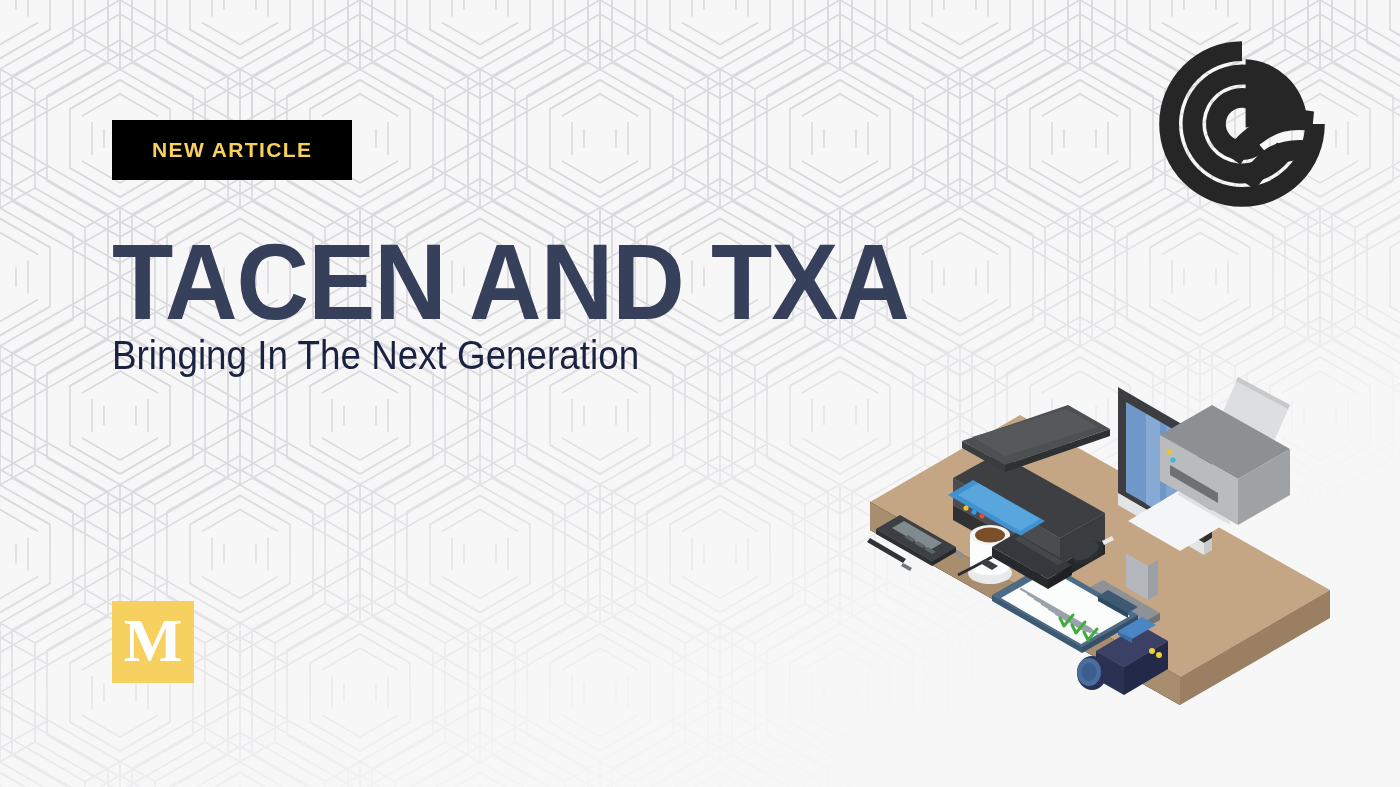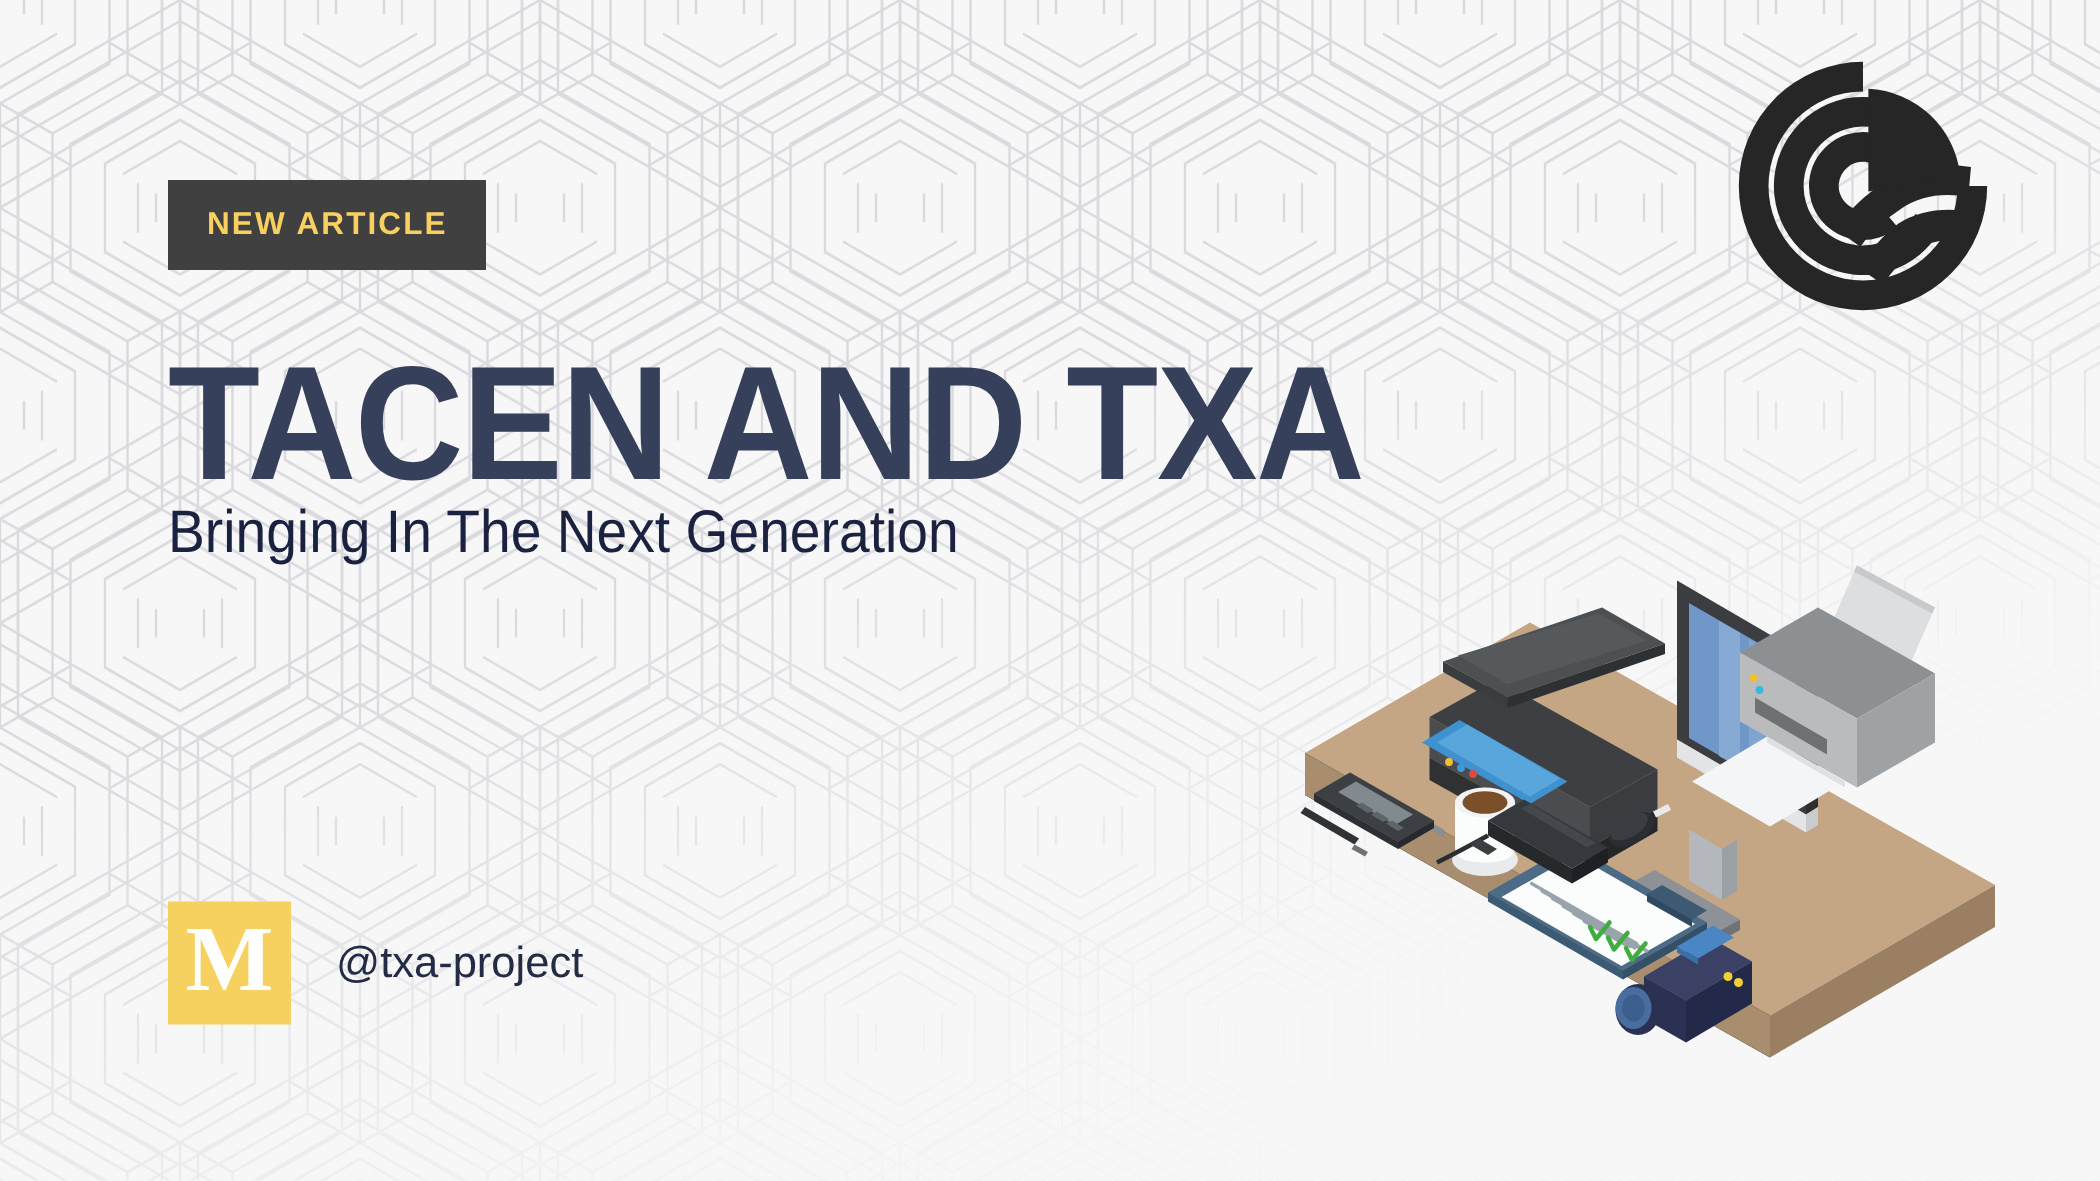--- a/index.html
+++ b/index.html
@@ -18,22 +18,22 @@
     position:absolute; left:0; top:0; width:1400px; height:787px;
     background:
       radial-gradient(ellipse 900px 620px at 100% 100%, rgba(247,247,248,1) 18%, rgba(247,247,248,.95) 38%, rgba(247,247,248,0) 72%),
       linear-gradient(160deg, rgba(247,247,248,0) 40%, rgba(247,247,248,.85) 72%, rgba(247,247,248,1) 92%);
     pointer-events:none;
   }
 
   
   #badge {
     position:absolute; left:112px; top:120px;
-    height:60px; padding:0 26px;
-    background:#404040;
+    height:60px; padding:0 40px;
+    background:#000000;
     display:flex; align-items:center; justify-content:center;
   }
   #badge-label {
     color:#f7d060;
     font-size:21px; font-weight:bold; letter-spacing:1.4px;
     font-family:"Liberation Sans", sans-serif;
     white-space:nowrap;
   }
 
   
@@ -154,21 +154,20 @@
     <span id="badge-label">NEW ARTICLE</span>
   </div>
 
   <h1 id="headline">TACEN AND TXA</h1>
   <h2 id="subheadline">Bringing In The Next Generation</h2>
 
   <div id="handle-row">
     <div id="medium-logo">
       <span id="medium-glyph">M</span>
     </div>
-    <span id="handle-text">@txa-project</span>
   </div>
 
   <svg id="illustration" viewBox="0 0 480 370" aria-hidden="true">
 
     <g>
       <polygon points="160,40 470,215 320,302 10,127" fill="#c4a584"></polygon>
       <polygon points="10,127 320,302 320,330 10,155" fill="#b2apt"></polygon>
       <polygon points="10,127 320,302 320,330 10,155" fill="#a98d6f"></polygon>
       <polygon points="320,302 470,215 470,243 320,330" fill="#9b7f63"></polygon>
     </g>

